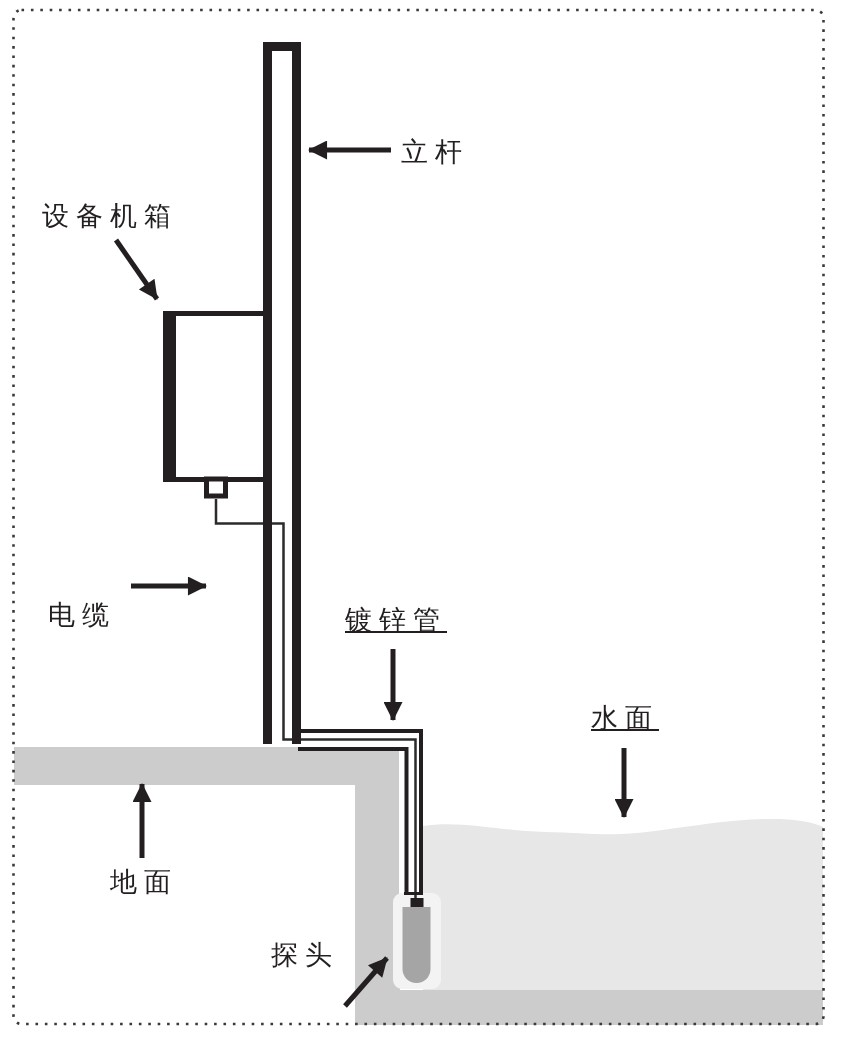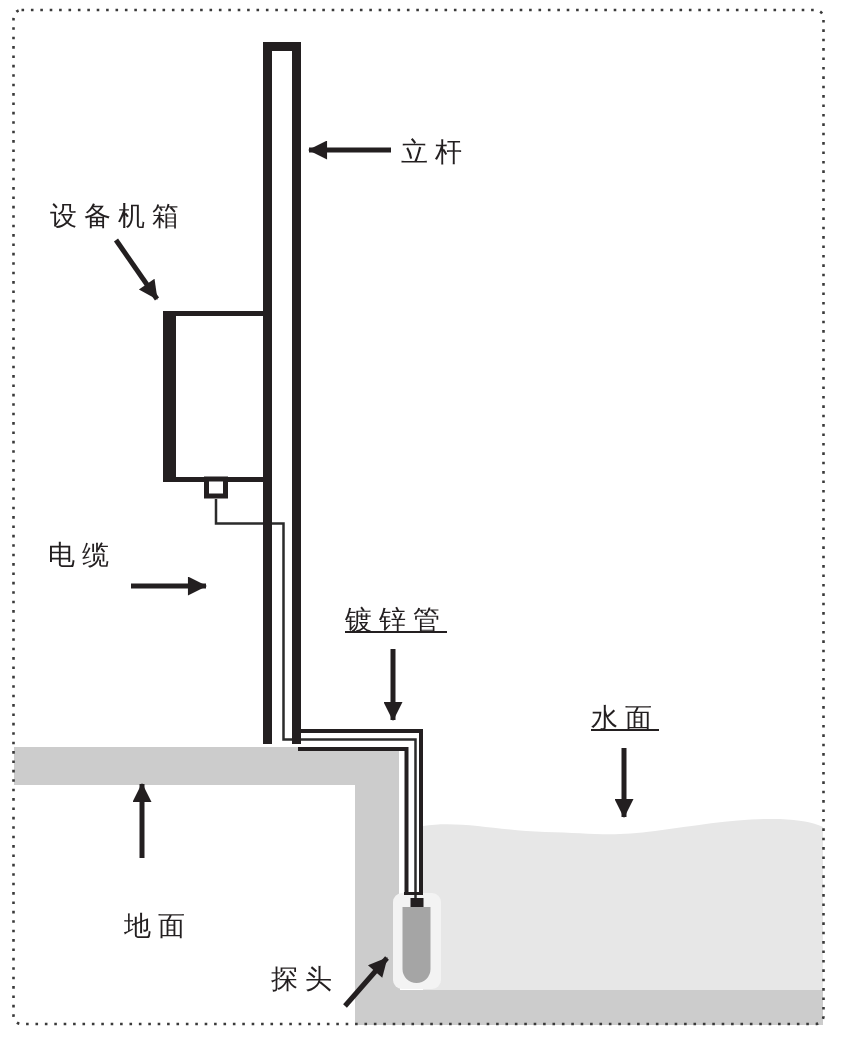--- a/index.html
+++ b/index.html
@@ -15,26 +15,26 @@
     position:absolute;
     color:#231f20;
     font-size:27px;
     line-height:1.15;
     letter-spacing:7px;
     white-space:nowrap;
     font-weight:500;
     font-family:"Liberation Sans", sans-serif;
   }
   .lbl-pole    { left:401px; top:137px; }
-  .lbl-cabinet { left:42px;  top:201px;margin-left:8px; }
-  .lbl-cable   { left:48px;  top:540px; }
+  .lbl-cabinet { left:42px;  top:201px; }
+  .lbl-cable   { left:48px;  top:600px; }
   .lbl-pipe    { left:345px; top:605px;text-decoration:underline; }
   .lbl-water   { left:591px; top:703px;text-decoration:underline; }
-  .lbl-ground  { left:124px; top:867px;margin-top:44px; }
-  .lbl-probe   { left:271px; top:964px; }
+  .lbl-ground  { left:110px; top:867px; }
+  .lbl-probe   { left:271px; top:940px; }
   .stroke-ink { stroke:#231f20; }
 </style>
 </head>
 <body>
 
 <div id="stage">
 
   <svg id="scene" width="842" height="1041" viewBox="0 0 842 1041">
     <defs>
       <marker id="ah" viewBox="0 0 10 10" refX="9.5" refY="5" markerUnits="userSpaceOnUse" markerWidth="24" markerHeight="19" orient="auto">

